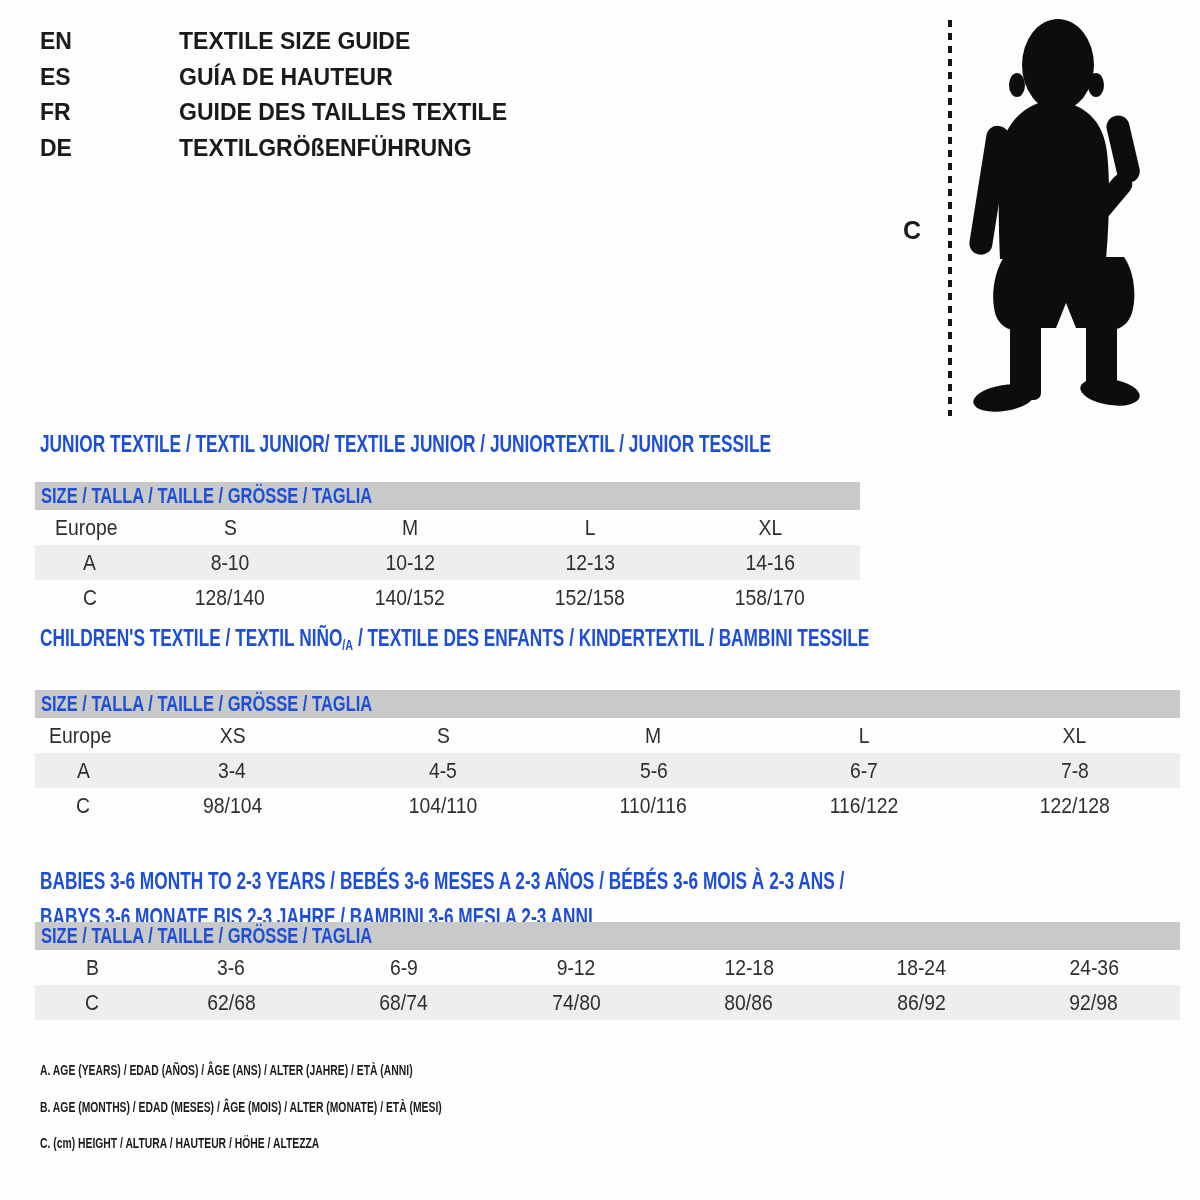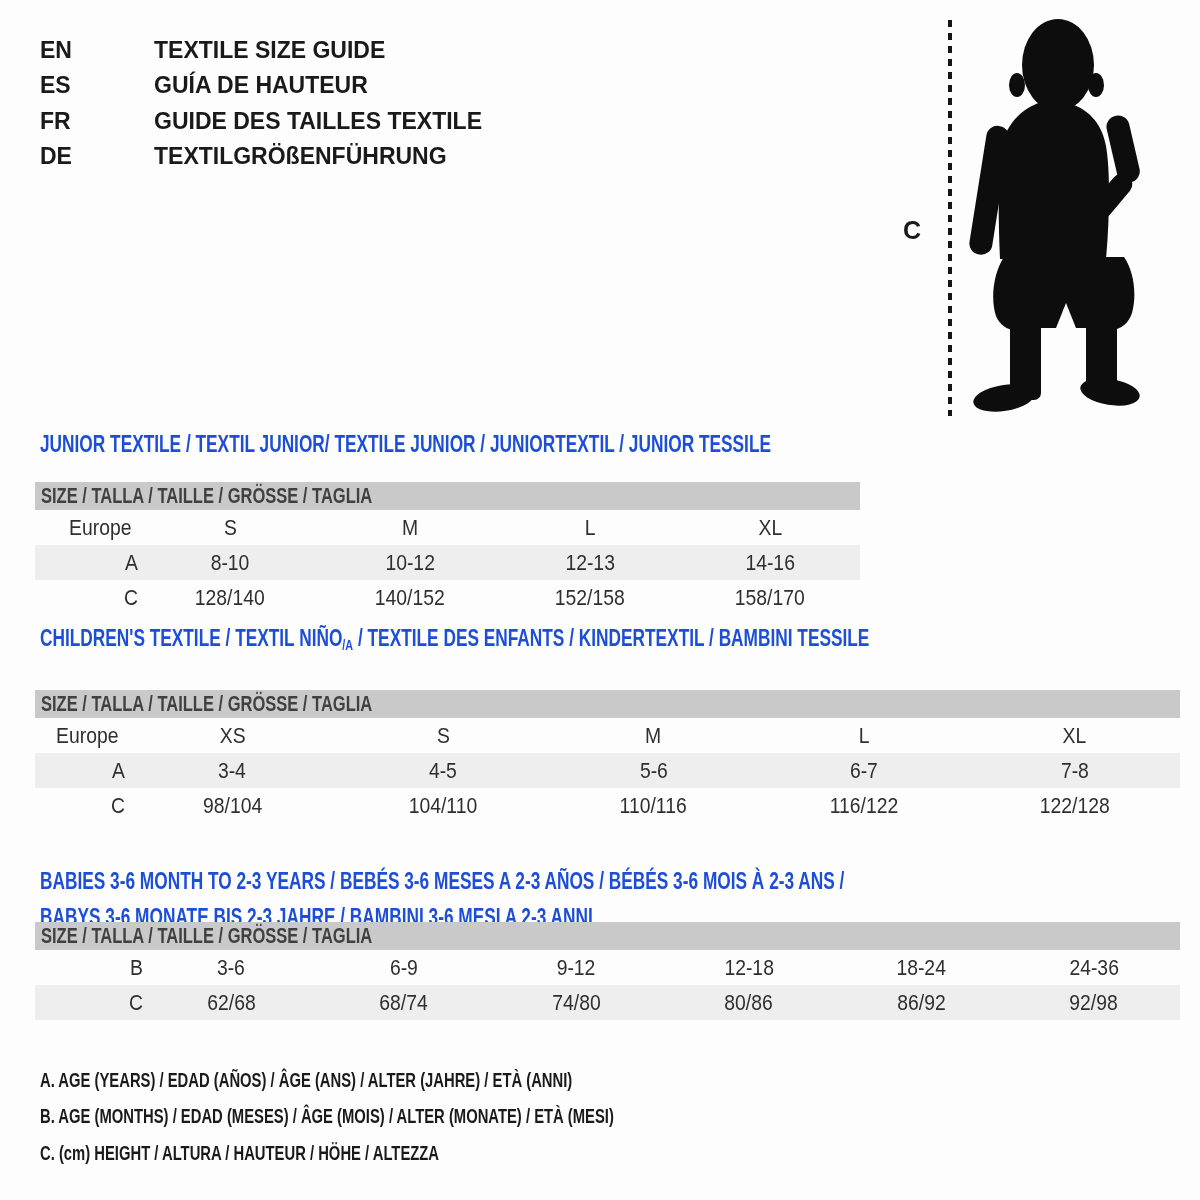--- a/index.html
+++ b/index.html
@@ -7,60 +7,60 @@
     width:1200px;height:1200px;position:relative;overflow:hidden;
     background:#fdfdfd;color:#1a1a1a;
     font-family:"Liberation Sans","DejaVu Sans",sans-serif;
   }
   .abs{position:absolute;}
   .sq{display:inline-block;white-space:nowrap;transform:scaleX(var(--sx,0.85));transform-origin:0 50%;}
   .sq-c{display:inline-block;white-space:nowrap;transform:scaleX(var(--sx,0.88));transform-origin:50% 50%;}
 
   
   .langs{left:40px;top:28px;}
-  .lang-row{display:flex;align-items:flex-end;height:35.5px;}
+  .lang-row{display:flex;align-items:flex-start;height:35.5px;gap:25px;}
   .lang-code{width:78px;font-weight:bold;font-size:23px;}
   .lang-title{font-weight:bold;font-size:23px;margin-left:36px;--sx:0.93;}
 
   
   .measure-line{left:948px;top:20px;width:4px;height:396px;
     background:repeating-linear-gradient(to bottom,#151515 0 7px,transparent 7px 13px);}
   .measure-label{left:903px;top:216px;font-weight:bold;font-size:25px;}
   .baby{left:958px;top:14px;}
 
   
   .sec-title{font-weight:bold;font-size:24px;white-space:nowrap;color:#1d4ed8;line-height:28px;}
   .sec-title .sq{--sx:0.72;}
   .sub-sm{font-size:15px;position:relative;top:4px;font-weight:bold;}
 
   
   .tbl{font-size:22px;color:#2f2f2f;}
   .tbl-head{height:28px;background:#c9c9c9;display:flex;align-items:center;padding-left:6px;
-    font-weight:bold;color:#404040;font-size:22px;}
+    font-weight:bold;color:#1d4ed8;font-size:22px;}
   .tbl-head .sq{--sx:0.75;}
   .row{display:grid;height:35px;align-items:center;}
   .row.alt{background:#eeeeee;}
   .cell{text-align:center;overflow:visible;}
-  .cell.lbl{text-align:right;padding-left:6px;}
+  .cell.lbl{text-align:center;padding-left:6px;}
   .cell .sq-c{--sx:0.88;}
   .cell.lbl .sq-c{transform-origin:0 50%;}
   .tbl-junior{left:35px;top:482px;width:825px;}
   .tbl-junior .row{grid-template-columns:105px repeat(4,1fr);}
   .tbl-children{left:35px;top:690px;width:1145px;}
   .tbl-children .row{grid-template-columns:92px repeat(5,1fr);}
   .tbl-babies{left:35px;top:922px;width:1145px;}
   .tbl-babies .row{grid-template-columns:110px repeat(6,1fr);}
 
   .title-junior{left:40px;top:430px;}
   .title-children{left:40px;top:624px;}
   .title-babies{left:40px;top:863px;line-height:36px;}
 
   
   .legend{left:40px;top:1062px;}
-  .legend-line{height:36.5px;display:flex;align-items:center;font-weight:bold;font-size:20px;}
+  .legend-line{height:36.5px;display:flex;align-items:flex-start;font-weight:bold;font-size:14px;}
   .legend-line .sq{--sx:0.74;}
 </style>
 </head>
 <body>
 
 <div class="abs langs">
   <div class="lang-row">
     <span class="lang-code">EN</span>
     <span class="lang-title">TEXTILE SIZE GUIDE</span>
   </div>

